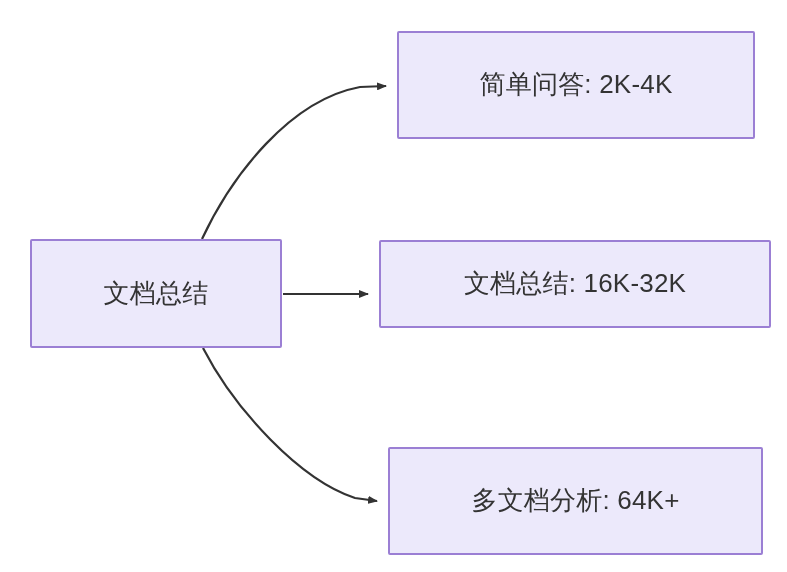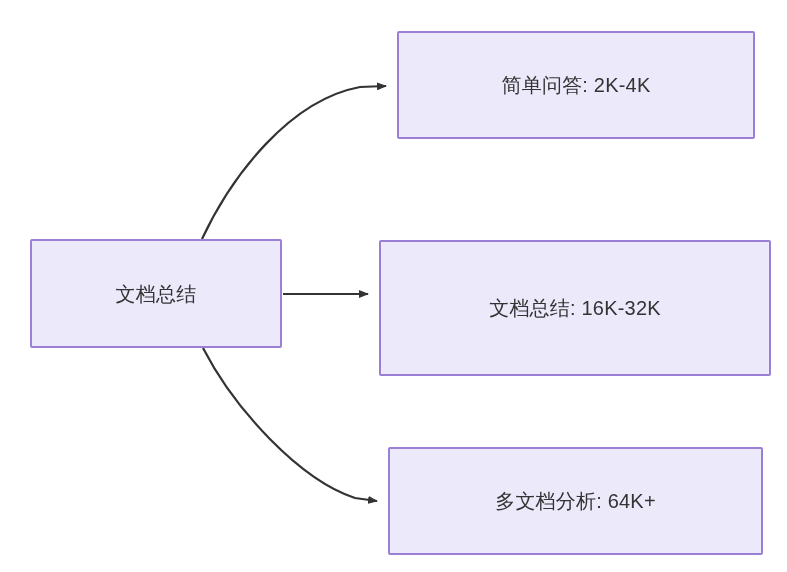--- a/index.html
+++ b/index.html
@@ -33,42 +33,42 @@
     background: #ece9fb;
     border: 2px solid #9b7fd4;
     border-radius: 2px;
     display: flex;
     align-items: center;
     justify-content: center;
     text-align: center;
   }
   .node-label {
     color: #333333;
-    font-size: 20px;
+    font-size: 26px;
     line-height: 1.2;
     letter-spacing: 0.2px;
     white-space: nowrap;
   }
   #node-source {
     left: 30px;
     top: 239px;
     width: 252px;
     height: 109px;
   }
   #node-simple-qa {
     left: 397px;
     top: 31px;
     width: 358px;
     height: 108px;
   }
   #node-doc-summary {
     left: 379px;
     top: 240px;
     width: 392px;
-    height: 136px;
+    height: 88px;
     text-align: right;
   }
   #node-multi-doc {
     left: 388px;
     top: 447px;
     width: 375px;
     height: 108px;
   }
 </style>
 </head>

